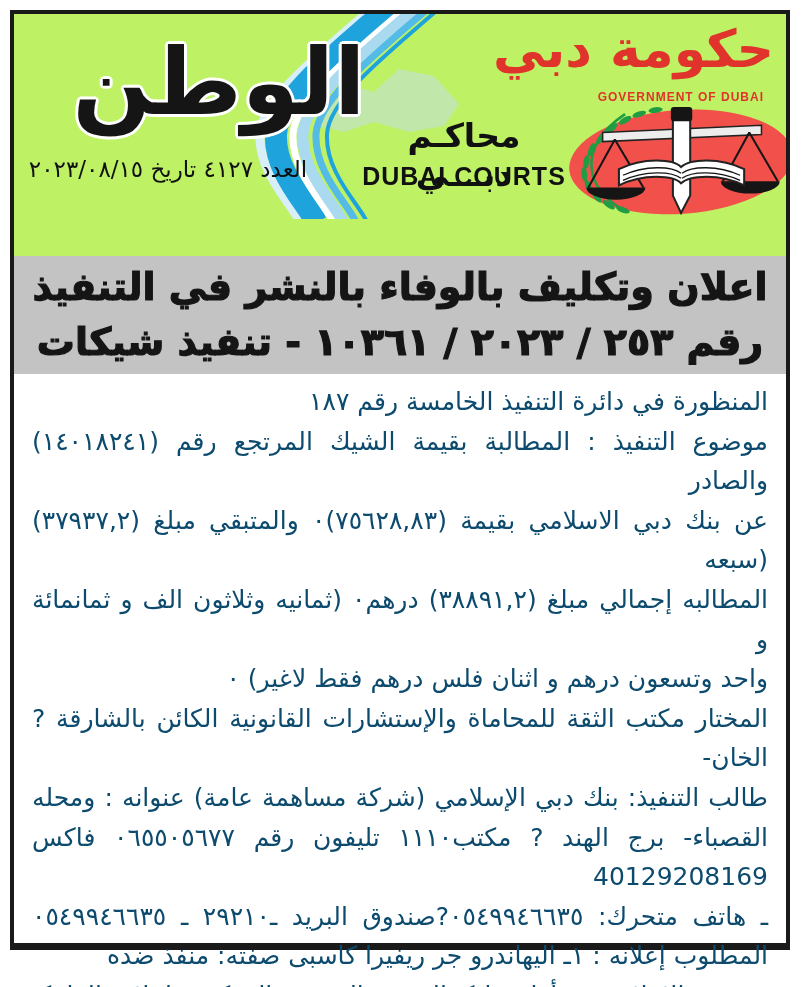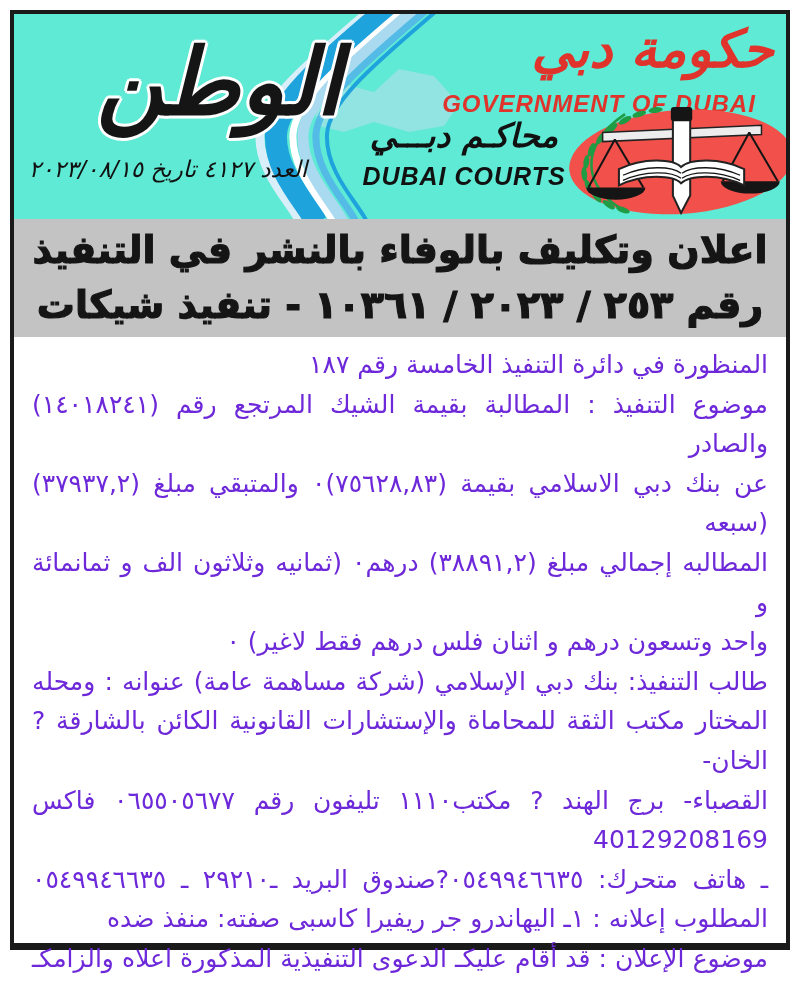--- a/index.html
+++ b/index.html
@@ -11,41 +11,41 @@
     --ink:#1a1a1a;
   }
   *{box-sizing:border-box;margin:0;padding:0;}
   html,body{width:803px;height:987px;background:#fff;overflow:hidden;}
   body{font-family:"DejaVu Sans",sans-serif;color:var(--ink);}
   .ad-box{
     position:absolute;left:10px;top:10px;width:780px;height:940px;
     border:4px solid var(--ink);border-bottom-width:7px;background:#fff;
   }
   
-  .header{position:relative;width:100%;height:205px;overflow:hidden;background:#5eead4;font-style:italic;}
+  .header{position:relative;width:100%;height:242px;overflow:hidden;background:#bef264;}
   .waves{position:absolute;left:0;top:0;z-index:0;}
   .masthead-name{
     position:absolute;left:40px;top:18px;width:330px;z-index:2;
     font-size:92px;font-weight:bold;line-height:1.1;text-align:center;color:#151515;
     text-shadow:3px 0 0 #fff,-3px 0 0 #fff,0 3px 0 #fff,0 -3px 0 #fff,
                 2px 2px 0 #fff,-2px -2px 0 #fff,2px -2px 0 #fff,-2px 2px 0 #fff;
   }
   .masthead-issue{
     position:absolute;left:8px;top:142px;width:292px;z-index:2;
     direction:rtl;font-size:23px;text-align:center;color:#111;
   }
   .gov-ar{
     position:absolute;left:430px;top:4px;width:330px;z-index:1;
     direction:rtl;text-align:right;font-size:52px;font-weight:bold;line-height:1.2;
     color:var(--brand-red);
   }
   .gov-en{
     position:absolute;left:420px;top:76px;width:330px;z-index:1;
-    font-family:"Liberation Sans",sans-serif;font-size:24px;font-weight:bold;
-    letter-spacing:1px;text-align:center;color:var(--brand-red);
+    font-family:"Liberation Sans",sans-serif;font-size:12px;font-weight:bold;
+    letter-spacing:1px;text-align:right;color:var(--brand-red);
   }
   .courts-ar{
     position:absolute;left:352px;top:102px;width:196px;z-index:1;
     direction:rtl;text-align:center;font-size:33px;font-weight:bold;color:#111;
   }
   .courts-en{
     position:absolute;left:348px;top:148px;width:204px;z-index:1;
     font-family:"Liberation Sans",sans-serif;font-size:25px;font-weight:bold;
     letter-spacing:1px;text-align:center;color:#111;
   }
@@ -64,21 +64,21 @@
     display:flex;flex-direction:column;justify-content:center;gap:4px;
     direction:rtl;text-align:center;
   }
   .title-band div{
     font-size:38px;font-weight:bold;color:#151515;line-height:1.35;
     -webkit-text-stroke:1.2px #151515;
   }
   
   .body-text{
     width:100%;height:604px;padding:8px 18px 0 18px;direction:rtl;
-    font-size:25px;line-height:39.6px;color:#6d28d9;
+    font-size:25px;line-height:39.6px;color:#0c4a6e;
   }
   .body-text .line{width:100%;}
   .body-text .full{text-align:justify;text-align-last:justify;}
   .body-text .short{text-align:right;}
 </style>
 </head>
 <body>
 
 <div class="ad-box">
 
@@ -142,22 +142,22 @@
     <div>اعلان وتكليف بالوفاء بالنشر في التنفيذ</div>
     <div>رقم ٢٥٣ / ٢٠٢٣ / ١٠٣٦١ - تنفيذ شيكات</div>
   </div>
 
   <div class="body-text">
     <div class="line short">المنظورة في دائرة التنفيذ الخامسة رقم ١٨٧</div>
     <div class="line full">موضوع التنفيذ : المطالبة بقيمة الشيك المرتجع رقم (١٤٠١٨٢٤١) والصادر</div>
     <div class="line full">عن بنك دبي الاسلامي بقيمة (٧٥٦٢٨,٨٣)٠ والمتبقي مبلغ (٣٧٩٣٧,٢) (سبعه</div>
     <div class="line full">المطالبه إجمالي مبلغ (٣٨٨٩١,٢) درهم٠ (ثمانيه وثلاثون الف و ثمانمائة و</div>
     <div class="line short">واحد وتسعون درهم و اثنان فلس درهم فقط لاغير) ٠</div>
+    <div class="line full">المختار مكتب الثقة للمحاماة والإستشارات القانونية الكائن بالشارقة ? الخان-</div>
     <div class="line full">طالب التنفيذ: بنك دبي الإسلامي (شركة مساهمة عامة) عنوانه : ومحله</div>
-    <div class="line full">المختار مكتب الثقة للمحاماة والإستشارات القانونية الكائن بالشارقة ? الخان-</div>
     <div class="line full">القصباء- برج الهند ? مكتب١١١٠ تليفون رقم ٠٦٥٥٠٥٦٧٧ فاكس 40129208169</div>
     <div class="line full">ـ هاتف متحرك: ٠٥٤٩٩٤٦٦٣٥?صندوق البريد ـ٢٩٢١٠ ـ ٠٥٤٩٩٤٦٦٣٥</div>
     <div class="line short">المطلوب إعلانه : ١ـ اليهاندرو جر ريفيرا كاسبى صفته: منفذ ضده</div>
     <div class="line full">موضوع الإعلان : قد أقام عليكـ الدعوى التنفيذية المذكورة اعلاه والزامكـ بدفع</div>
 
   </div>
 
 </div>
 
 </body></html>

